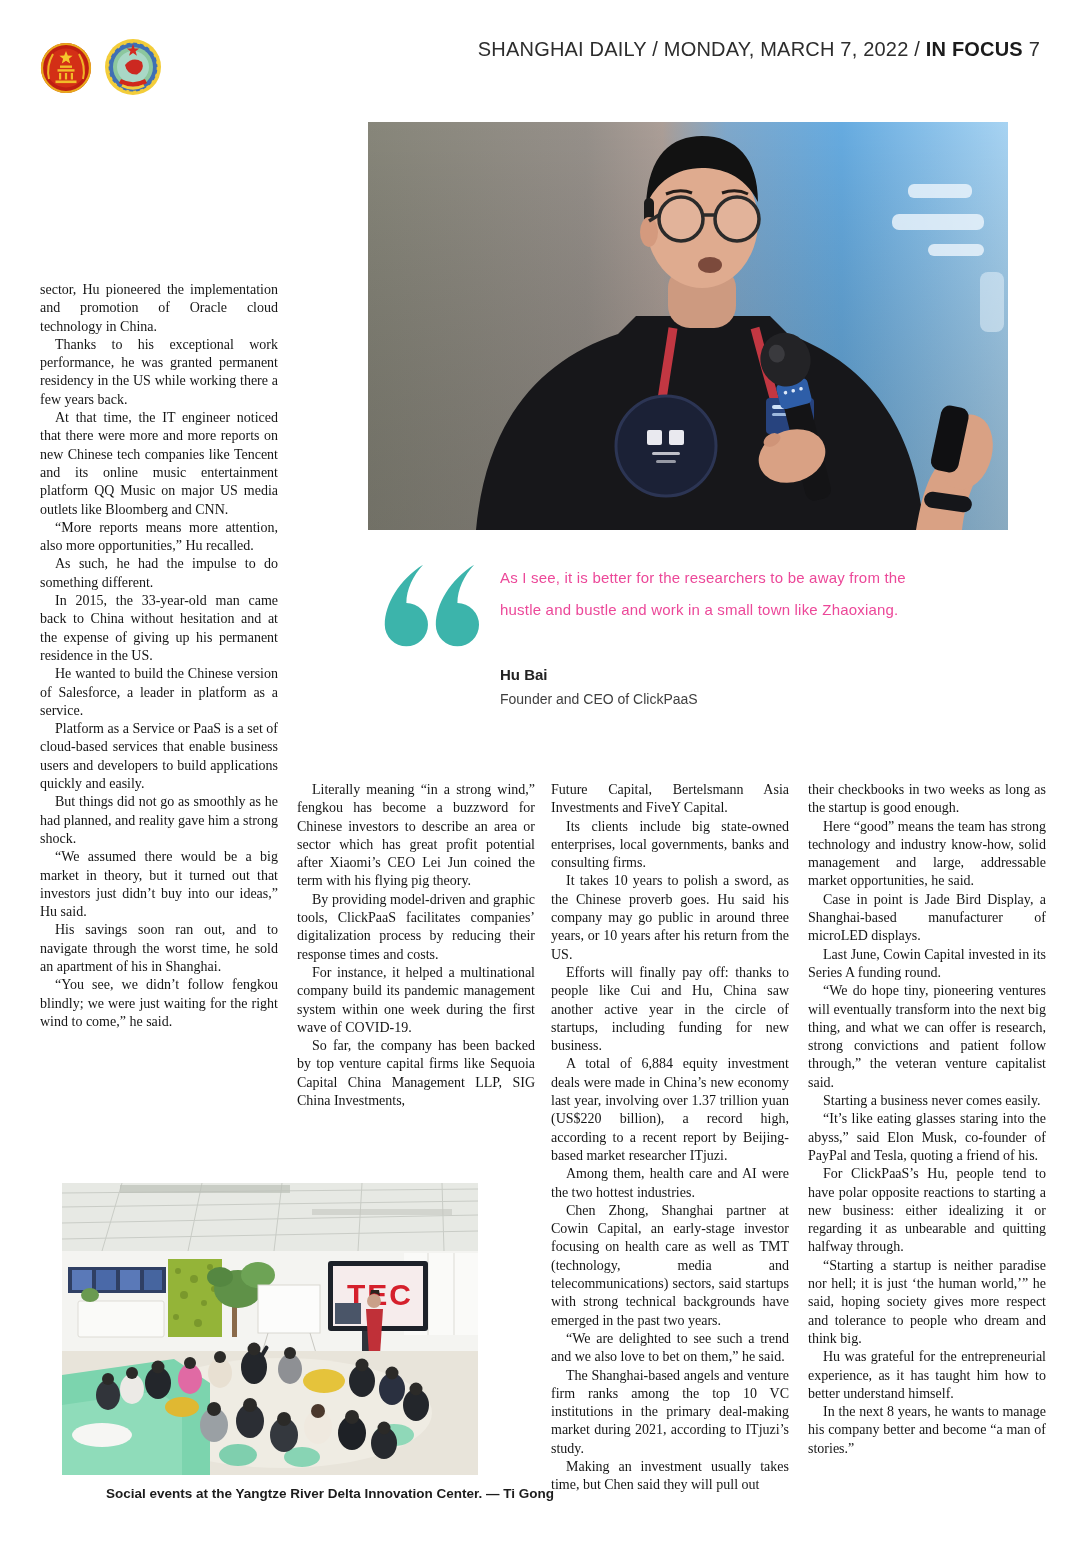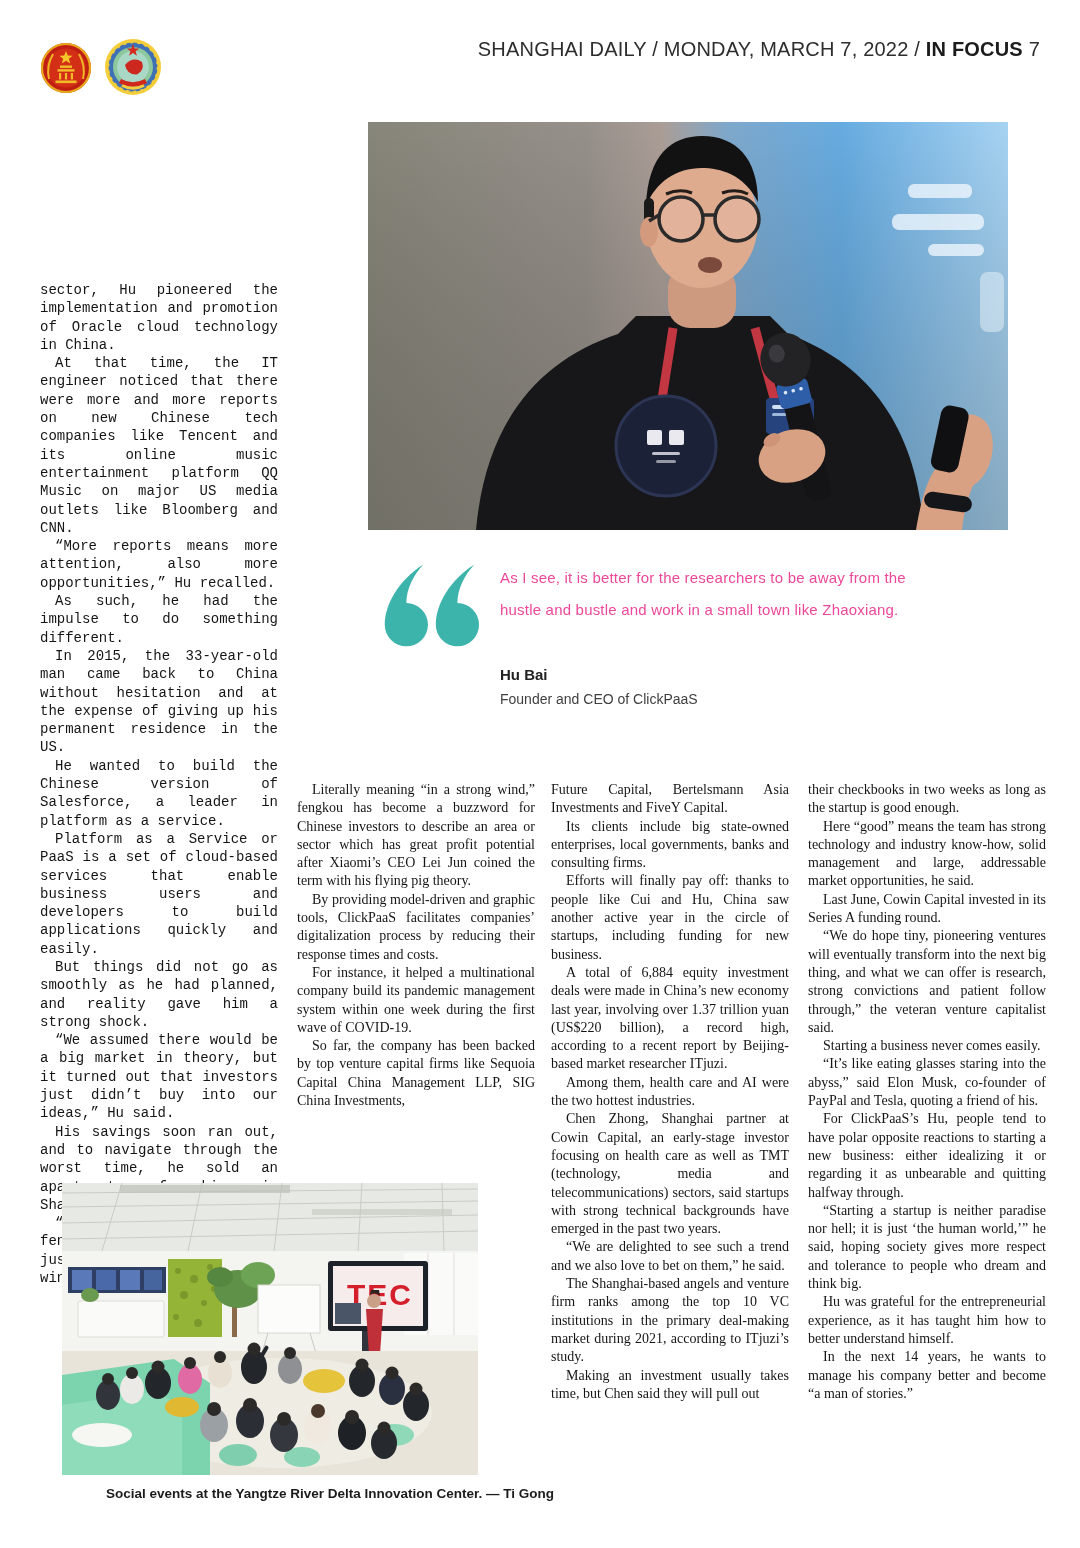--- a/index.html
+++ b/index.html
@@ -19,21 +19,21 @@
   .emblem-npc { top:42px; left:40px; width:52px; height:52px; }
   .emblem-cppcc { top:38px; left:104px; width:58px; height:58px; }
   
   .col {
     position:absolute; width:238px; text-align:justify;
     font-size:14px; line-height:18.3px; color:#151515;
     hyphens:auto; -webkit-hyphens:auto;
   }
   .col p { margin:0; text-indent:15px; }
   .col.cont p:first-child { text-indent:0; }
-  .col1 { left:40px;  top:281px;font-family:Liberation Mono, monospace; }
+  .col1 { left:40px;  top:281px; }
   .col2 { left:297px; top:781px; }
   .col3 { left:551px; top:781px; }
   .col4 { left:808px; top:781px; }
   
   .main-photo { position:absolute; left:368px; top:122px; width:640px; height:408px; overflow:hidden; }
   .event-photo { position:absolute; left:62px; top:1183px; width:416px; height:292px; overflow:hidden; }
   .main-photo svg, .event-photo svg { display:block; }
   
   .quote-block { position:absolute; left:372px; top:558px; width:640px; }
   .quote-mark { position:absolute; left:0; top:6px; width:108px; height:88px; }
@@ -195,59 +195,62 @@
         </g>
       </svg>
     </div>
     <div class="quote-text">As I see, it is better for the researchers to be away from the hustle and bustle and work in a small town like Zhaoxiang.</div>
     <div class="quote-author">Hu Bai</div>
     <div class="quote-role">Founder and CEO of ClickPaaS</div>
   </div>
 
   <div class="col col1 cont">
       <p>sector, Hu pioneered the implementation and promotion of Oracle cloud technology in China.</p>
+      <p>Thanks to his exceptional work performance, he was granted permanent residency in the US while working there a few years back.</p>
       <p>At that time, the IT engineer noticed that there were more and more reports on new Chinese tech companies like Tencent and its online music entertainment platform QQ Music on major US media outlets like Bloomberg and CNN.</p>
       <p>“More reports means more attention, also more opportunities,” Hu recalled.</p>
       <p>As such, he had the impulse to do something different.</p>
       <p>In 2015, the 33-year-old man came back to China without hesitation and at the expense of giving up his permanent residence in the US.</p>
       <p>He wanted to build the Chinese version of Salesforce, a leader in platform as a service.</p>
       <p>Platform as a Service or PaaS is a set of cloud-based services that enable business users and developers to build applications quickly and easily.</p>
       <p>But things did not go as smoothly as he had planned, and reality gave him a strong shock.</p>
       <p>“We assumed there would be a big market in theory, but it turned out that investors just didn’t buy into our ideas,” Hu said.</p>
       <p>His savings soon ran out, and to navigate through the worst time, he sold an apartment of his in Shanghai.</p>
       <p>“You see, we didn’t follow fengkou blindly; we were just waiting for the right wind to come,” he said.</p>
     </div>
   <div class="col col2">
       <p>Literally meaning “in a strong wind,” fengkou has become a buzzword for Chinese investors to describe an area or sector which has great profit potential after Xiaomi’s CEO Lei Jun coined the term with his flying pig theory.</p>
       <p>By providing model-driven and graphic tools, ClickPaaS facilitates companies’ digitalization process by reducing their response times and costs.</p>
       <p>For instance, it helped a multinational company build its pandemic management system within one week during the first wave of COVID-19.</p>
       <p>So far, the company has been backed by top venture capital firms like Sequoia Capital China Management LLP, SIG China Investments,</p>
     </div>
   <div class="col col3 cont">
       <p>Future Capital, Bertelsmann Asia Investments and FiveY Capital.</p>
       <p>Its clients include big state-owned enterprises, local governments, banks and consulting firms.</p>
+      <p>It takes 10 years to polish a sword, as the Chinese proverb goes. Hu said his company may go public in around three years, or 10 years after his return from the US.</p>
       <p>Efforts will finally pay off: thanks to people like Cui and Hu, China saw another active year in the circle of startups, including funding for new business.</p>
       <p>A total of 6,884 equity investment deals were made in China’s new economy last year, involving over 1.37 trillion yuan (US$220 billion), a record high, according to a recent report by Beijing-based market researcher ITjuzi.</p>
       <p>Among them, health care and AI were the two hottest industries.</p>
       <p>Chen Zhong, Shanghai partner at Cowin Capital, an early-stage investor focusing on health care as well as TMT (technology, media and telecommunications) sectors, said startups with strong technical backgrounds have emerged in the past two years.</p>
       <p>“We are delighted to see such a trend and we also love to bet on them,” he said.</p>
       <p>The Shanghai-based angels and venture firm ranks among the top 10 VC institutions in the primary deal-making market during 2021, according to ITjuzi’s study.</p>
       <p>Making an investment usually takes time, but Chen said they will pull out</p>
     </div>
   <div class="col col4 cont">
       <p>their checkbooks in two weeks as long as the startup is good enough.</p>
       <p>Here “good” means the team has strong technology and industry know-how, solid management and large, addressable market opportunities, he said.</p>
+      <p>Case in point is Jade Bird Display, a Shanghai-based manufacturer of microLED displays.</p>
       <p>Last June, Cowin Capital invested in its Series A funding round.</p>
       <p>“We do hope tiny, pioneering ventures will eventually transform into the next big thing, and what we can offer is research, strong convictions and patient follow through,” the veteran venture capitalist said.</p>
       <p>Starting a business never comes easily.</p>
       <p>“It’s like eating glasses staring into the abyss,” said Elon Musk, co-founder of PayPal and Tesla, quoting a friend of his.</p>
       <p>For ClickPaaS’s Hu, people tend to have polar opposite reactions to starting a new business: either idealizing it or regarding it as unbearable and quitting halfway through.</p>
       <p>“Starting a startup is neither paradise nor hell; it is just ‘the human world,’” he said, hoping society gives more respect and tolerance to people who dream and think big.</p>
       <p>Hu was grateful for the entrepreneurial experience, as it has taught him how to better understand himself.</p>
-      <p>In the next 14 years, he wants to manage his company better and become “a man of stories.”</p>
+      <p>In the next 8 years, he wants to manage his company better and become “a man of stories.”</p>
     </div>
 
   <div class="event-photo">
     <svg viewBox="0 0 416 292" width="416" height="292">
       <rect width="416" height="292" fill="#eef0ec"></rect>
 
       <rect width="416" height="68" fill="#e7e9e4"></rect>
       <g stroke="#c9ccc6" stroke-width="1">
         <line x1="0" y1="10" x2="416" y2="6"></line>
           <line x1="0" y1="24" x2="416" y2="18"></line>

